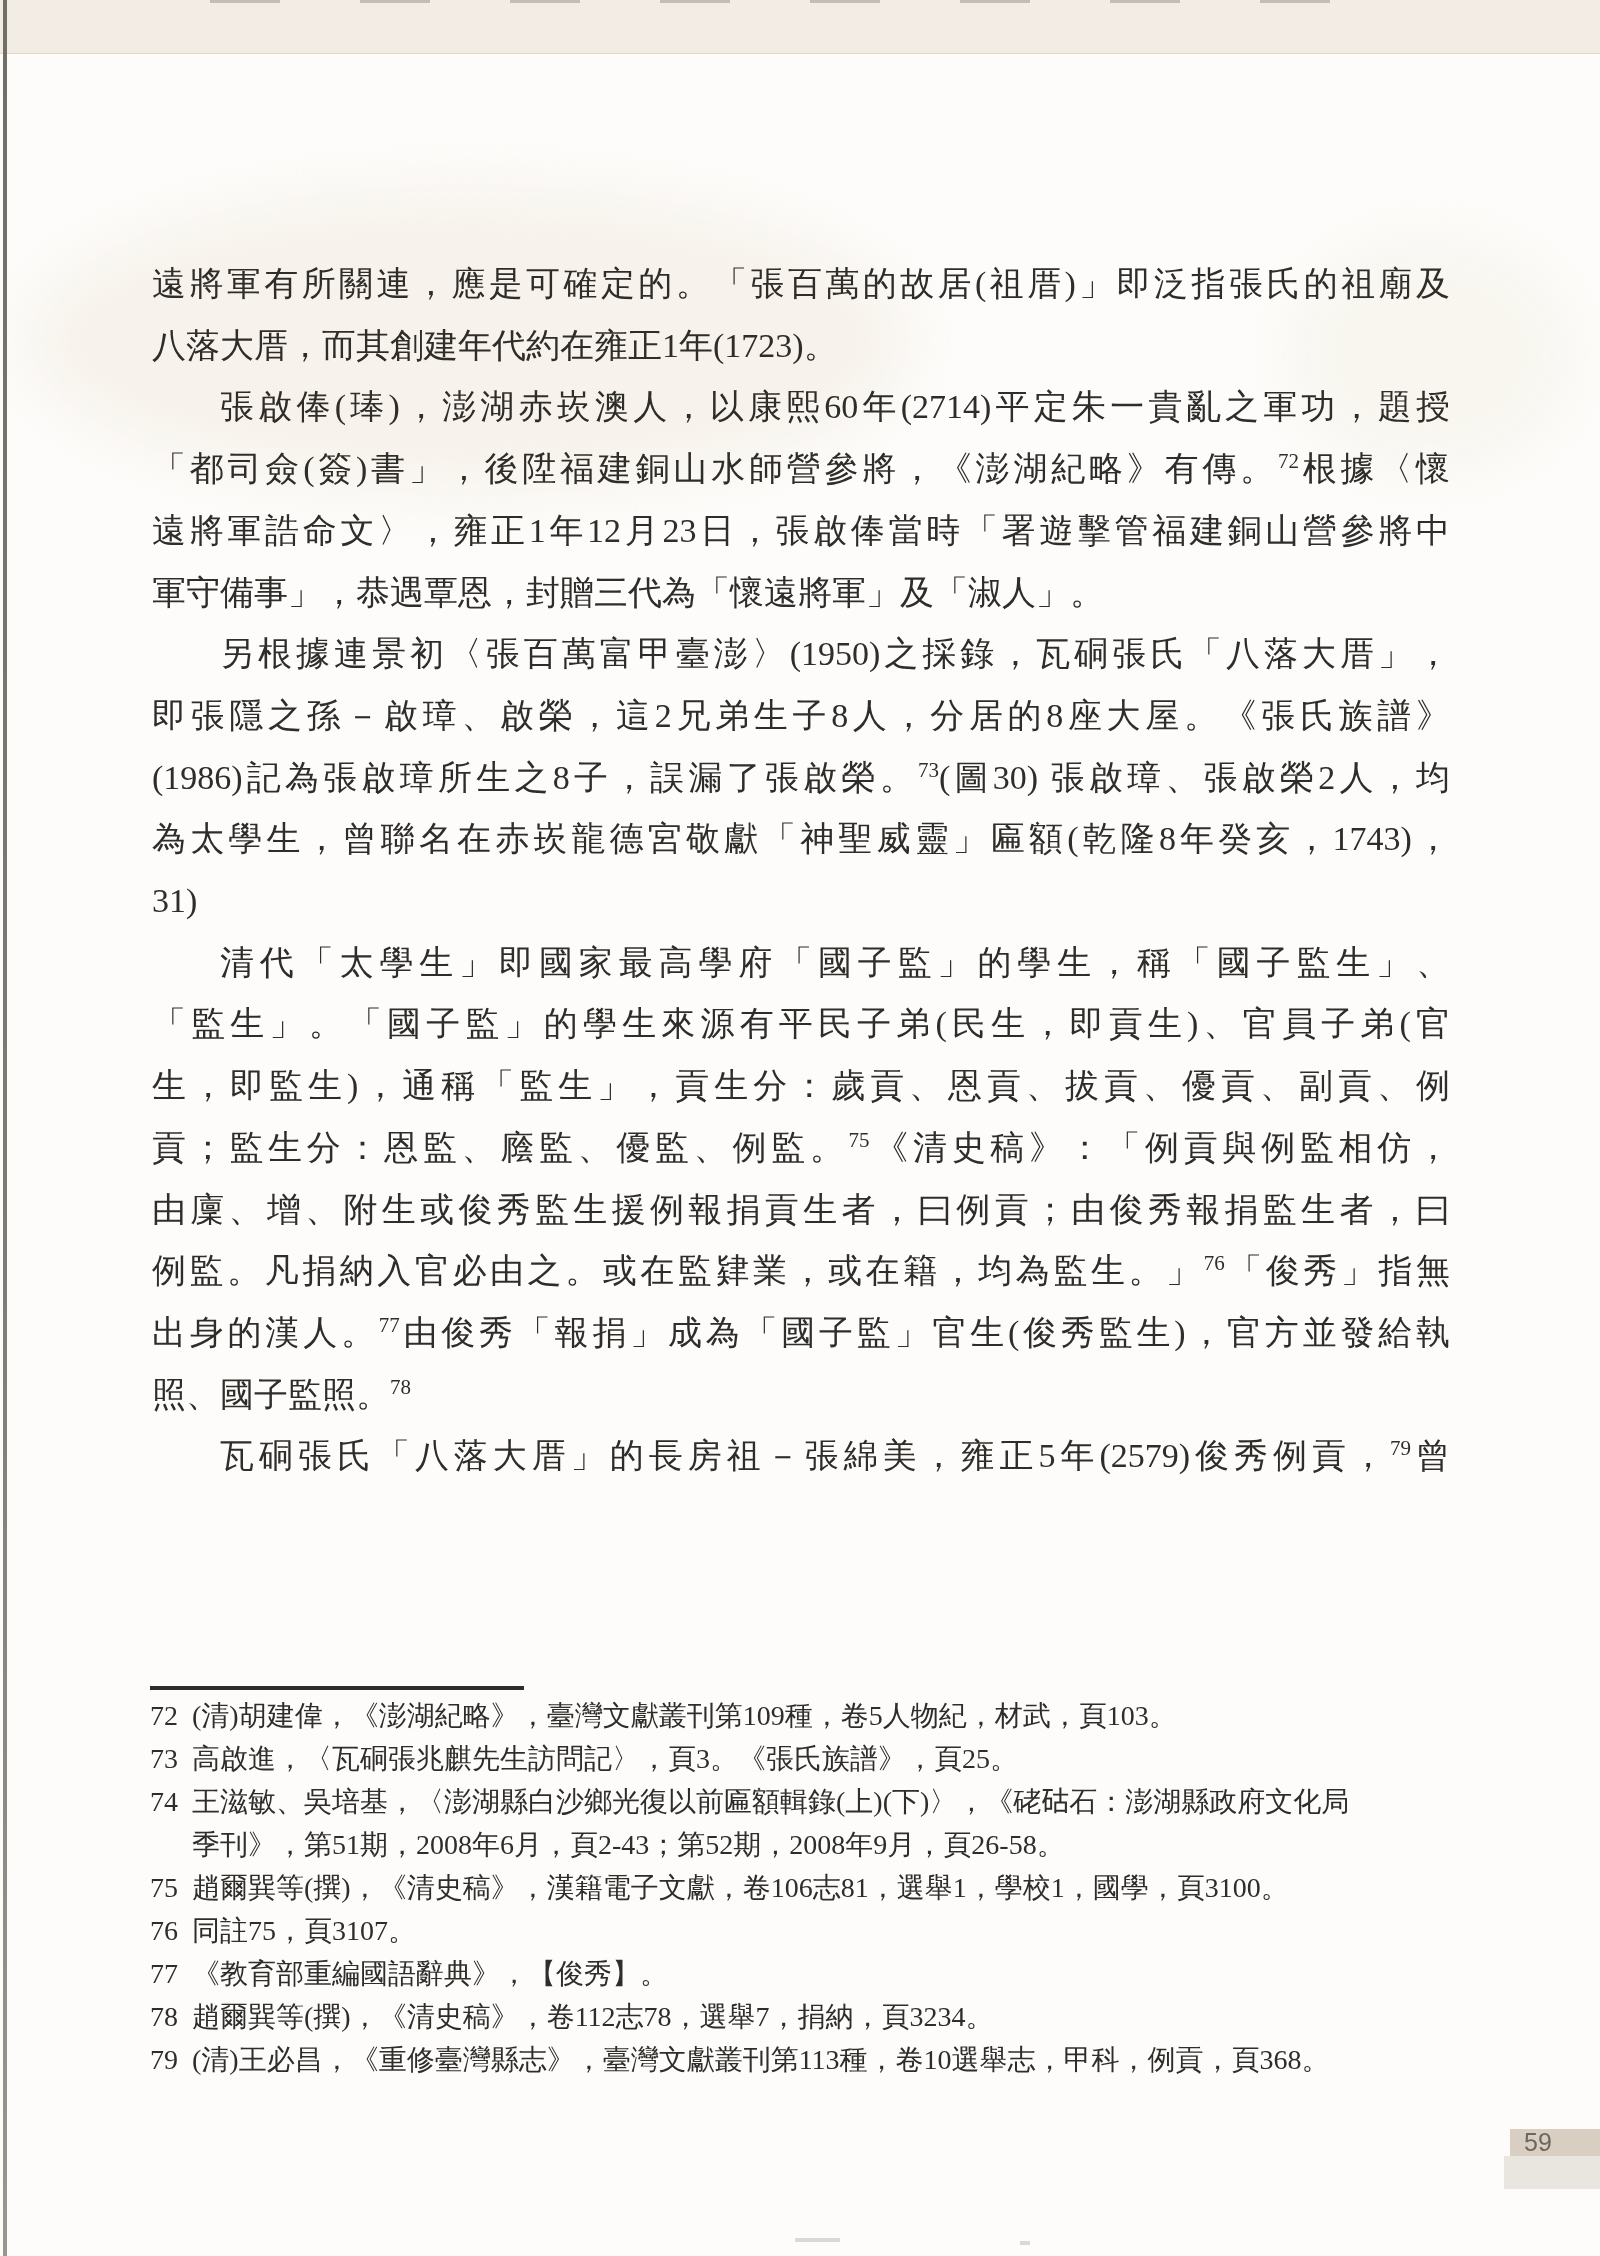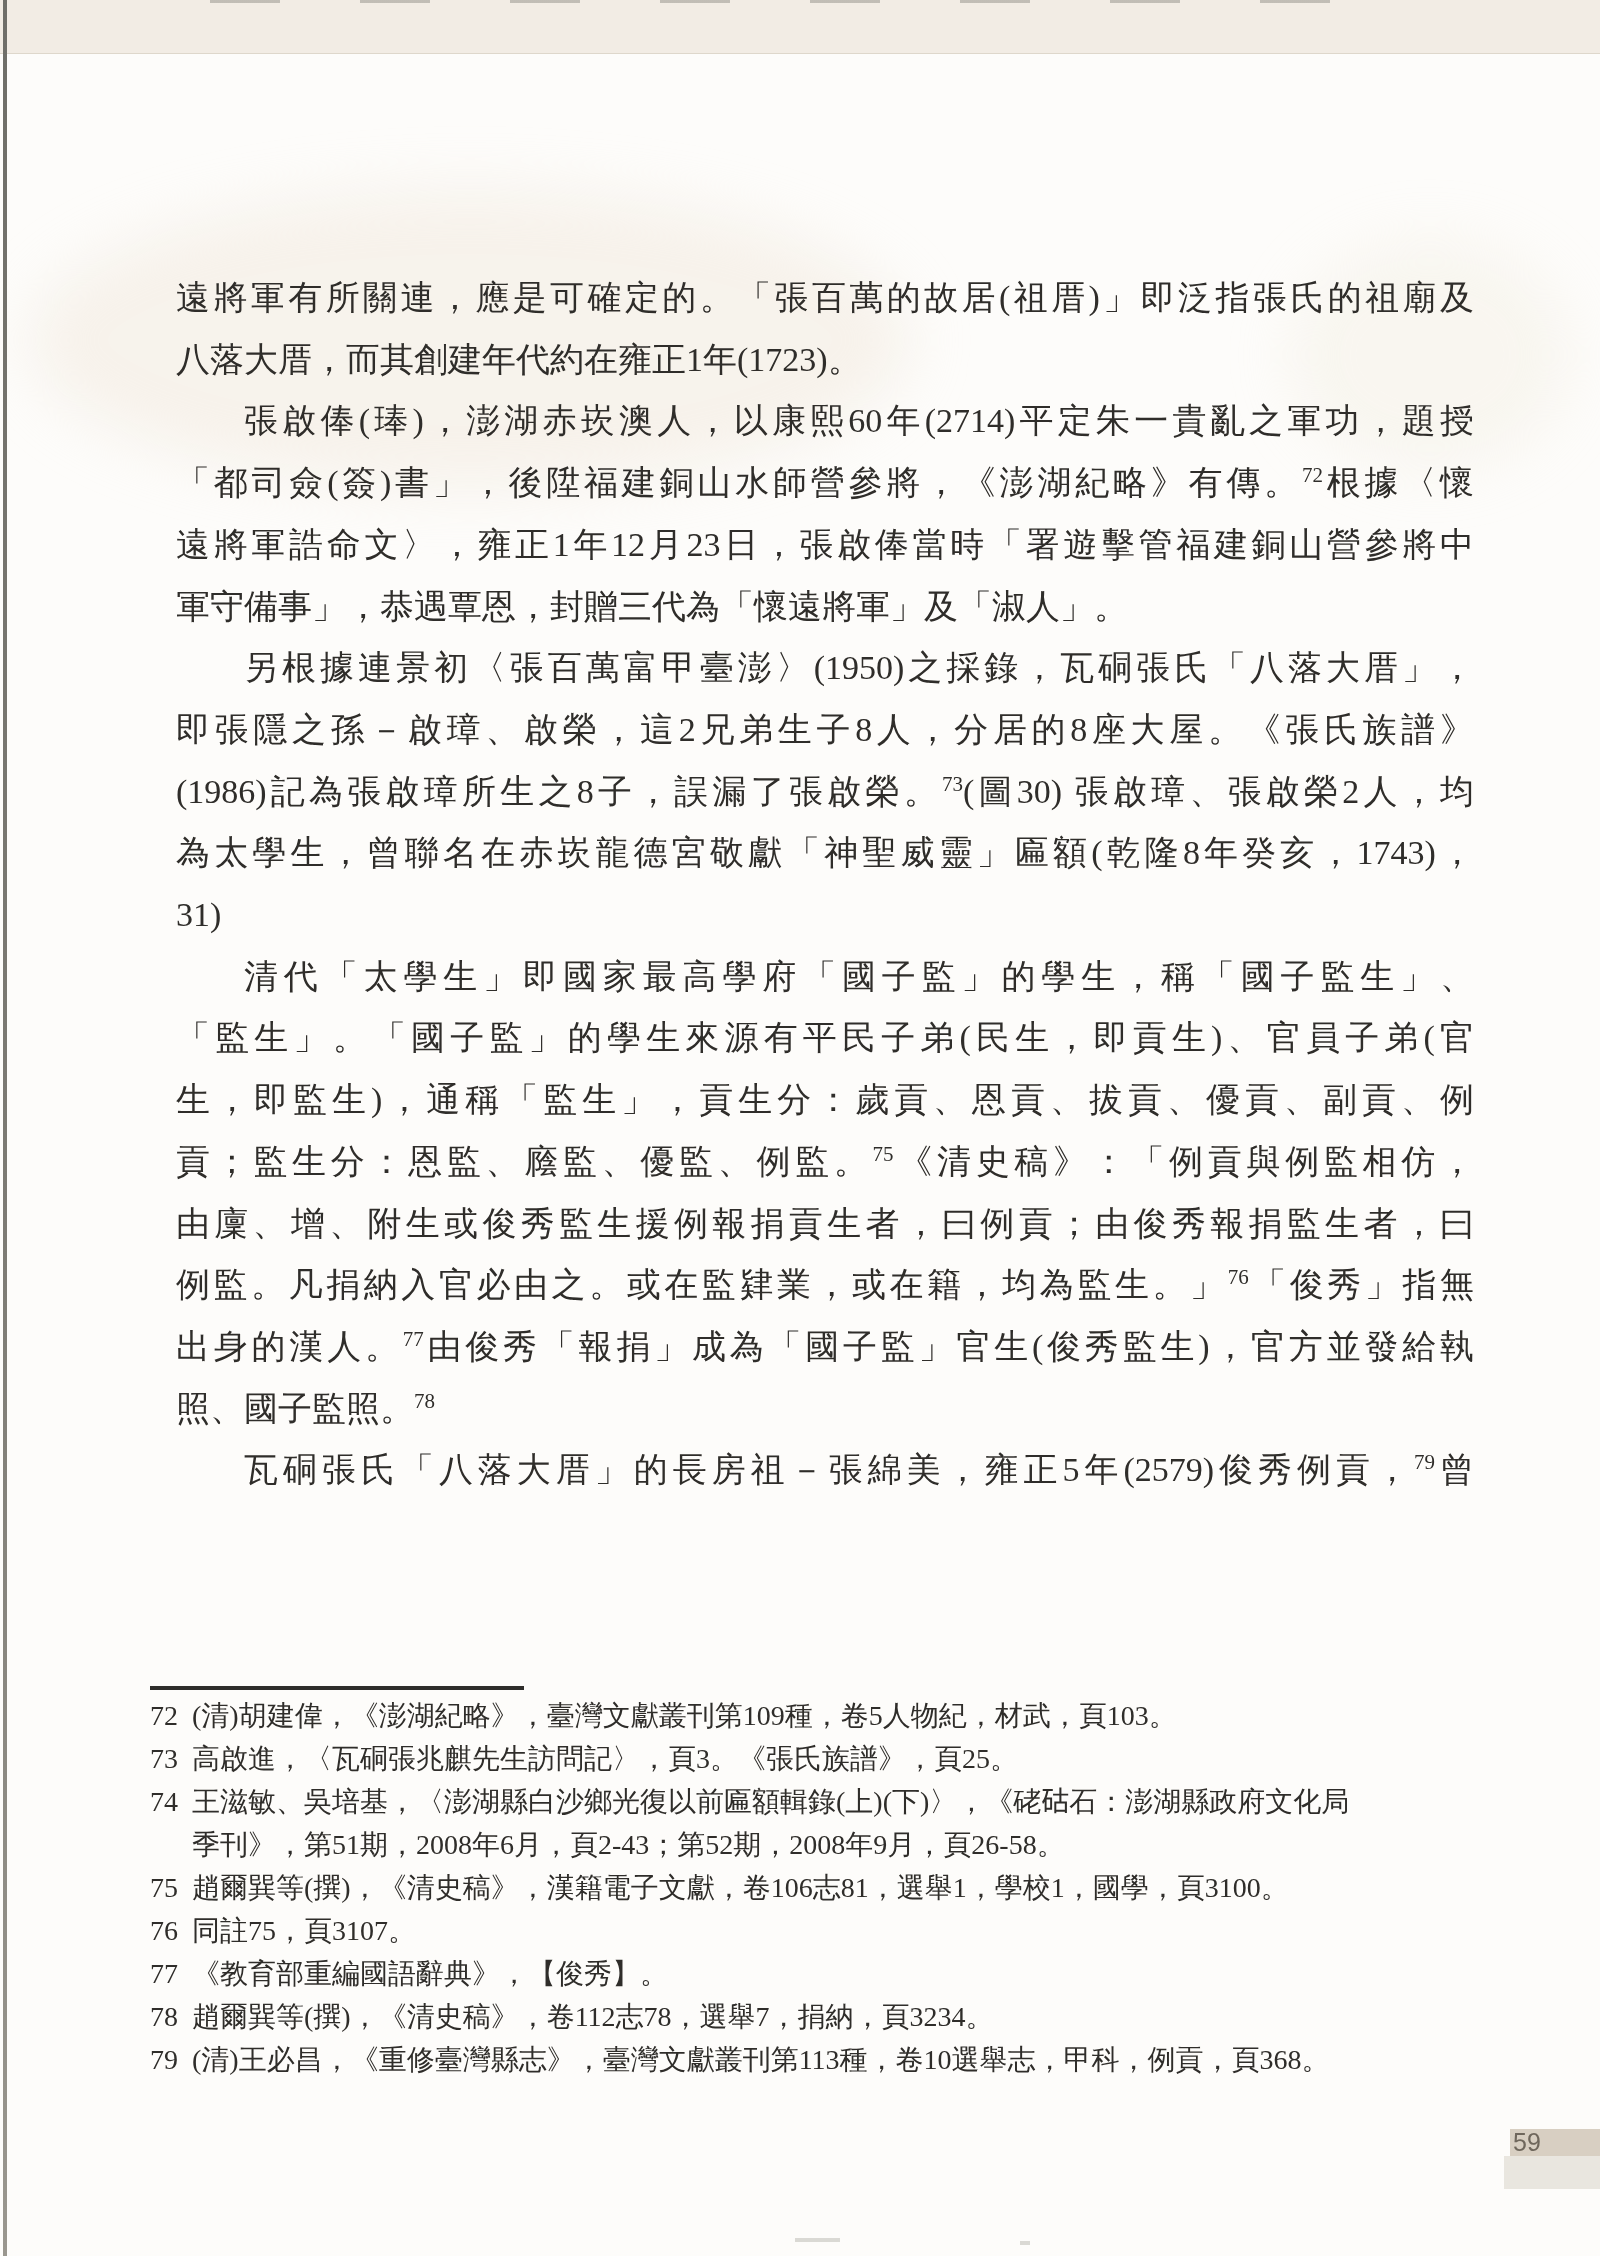--- a/index.html
+++ b/index.html
@@ -20,22 +20,22 @@
   }
   .left-edge{
     position:absolute;left:3px;top:0;width:4px;height:2256px;
     background:linear-gradient(180deg,#6f6e68 0%,#7d7b74 55%,#9a978f 100%);
   }
   .glare{position:absolute;border-radius:50%;filter:blur(28px);pointer-events:none;}
   .glare-1{left:30px;top:190px;width:880px;height:300px;background:rgba(241,234,221,.5);}
   .glare-2{left:1290px;top:240px;width:280px;height:230px;background:rgba(241,234,221,.35);}
 
   .body-text{
-    position:absolute;left:152px;top:267px;width:1298px;
-    font-size:34px;line-height:61.7px;letter-spacing:0;margin-left:24px;
+    position:absolute;left:152px;top:253px;width:1298px;
+    font-size:34px;line-height:61.7px;letter-spacing:0;
   }
   .body-line{
     text-align:justify;text-align-last:justify;
     white-space:nowrap;
   }
   .body-line.para-end{text-align-last:left;}
   .body-line.ind{text-indent:68px;}
   .sup{
     font-size:21px;vertical-align:super;line-height:0;
     font-family:"Liberation Serif","DejaVu Serif",serif;
@@ -55,21 +55,21 @@
 
   .pagenum-shadow{
     position:absolute;left:1504px;top:2156px;width:96px;height:33px;
     background:#e9e6df;
   }
   .pagenum-box{
     position:absolute;left:1510px;top:2129px;width:90px;height:27px;
     background:var(--box_bg,#d8cfc2);
   }
   .pagenum{
-    display:block;padding-left:3px;
+    display:block;padding-left:14px;
     font-family:"Liberation Sans","DejaVu Sans",sans-serif;
     font-size:25px;line-height:27px;color:var(--box_text,#6f675c);
   }
   .speck{position:absolute;background:#b8b5ad;opacity:.5;}
   .speck-1{left:795px;top:2238px;width:45px;height:4px;}
   .speck-2{left:1020px;top:2241px;width:10px;height:4px;}
 </style>
 </head>
 <body>
 

